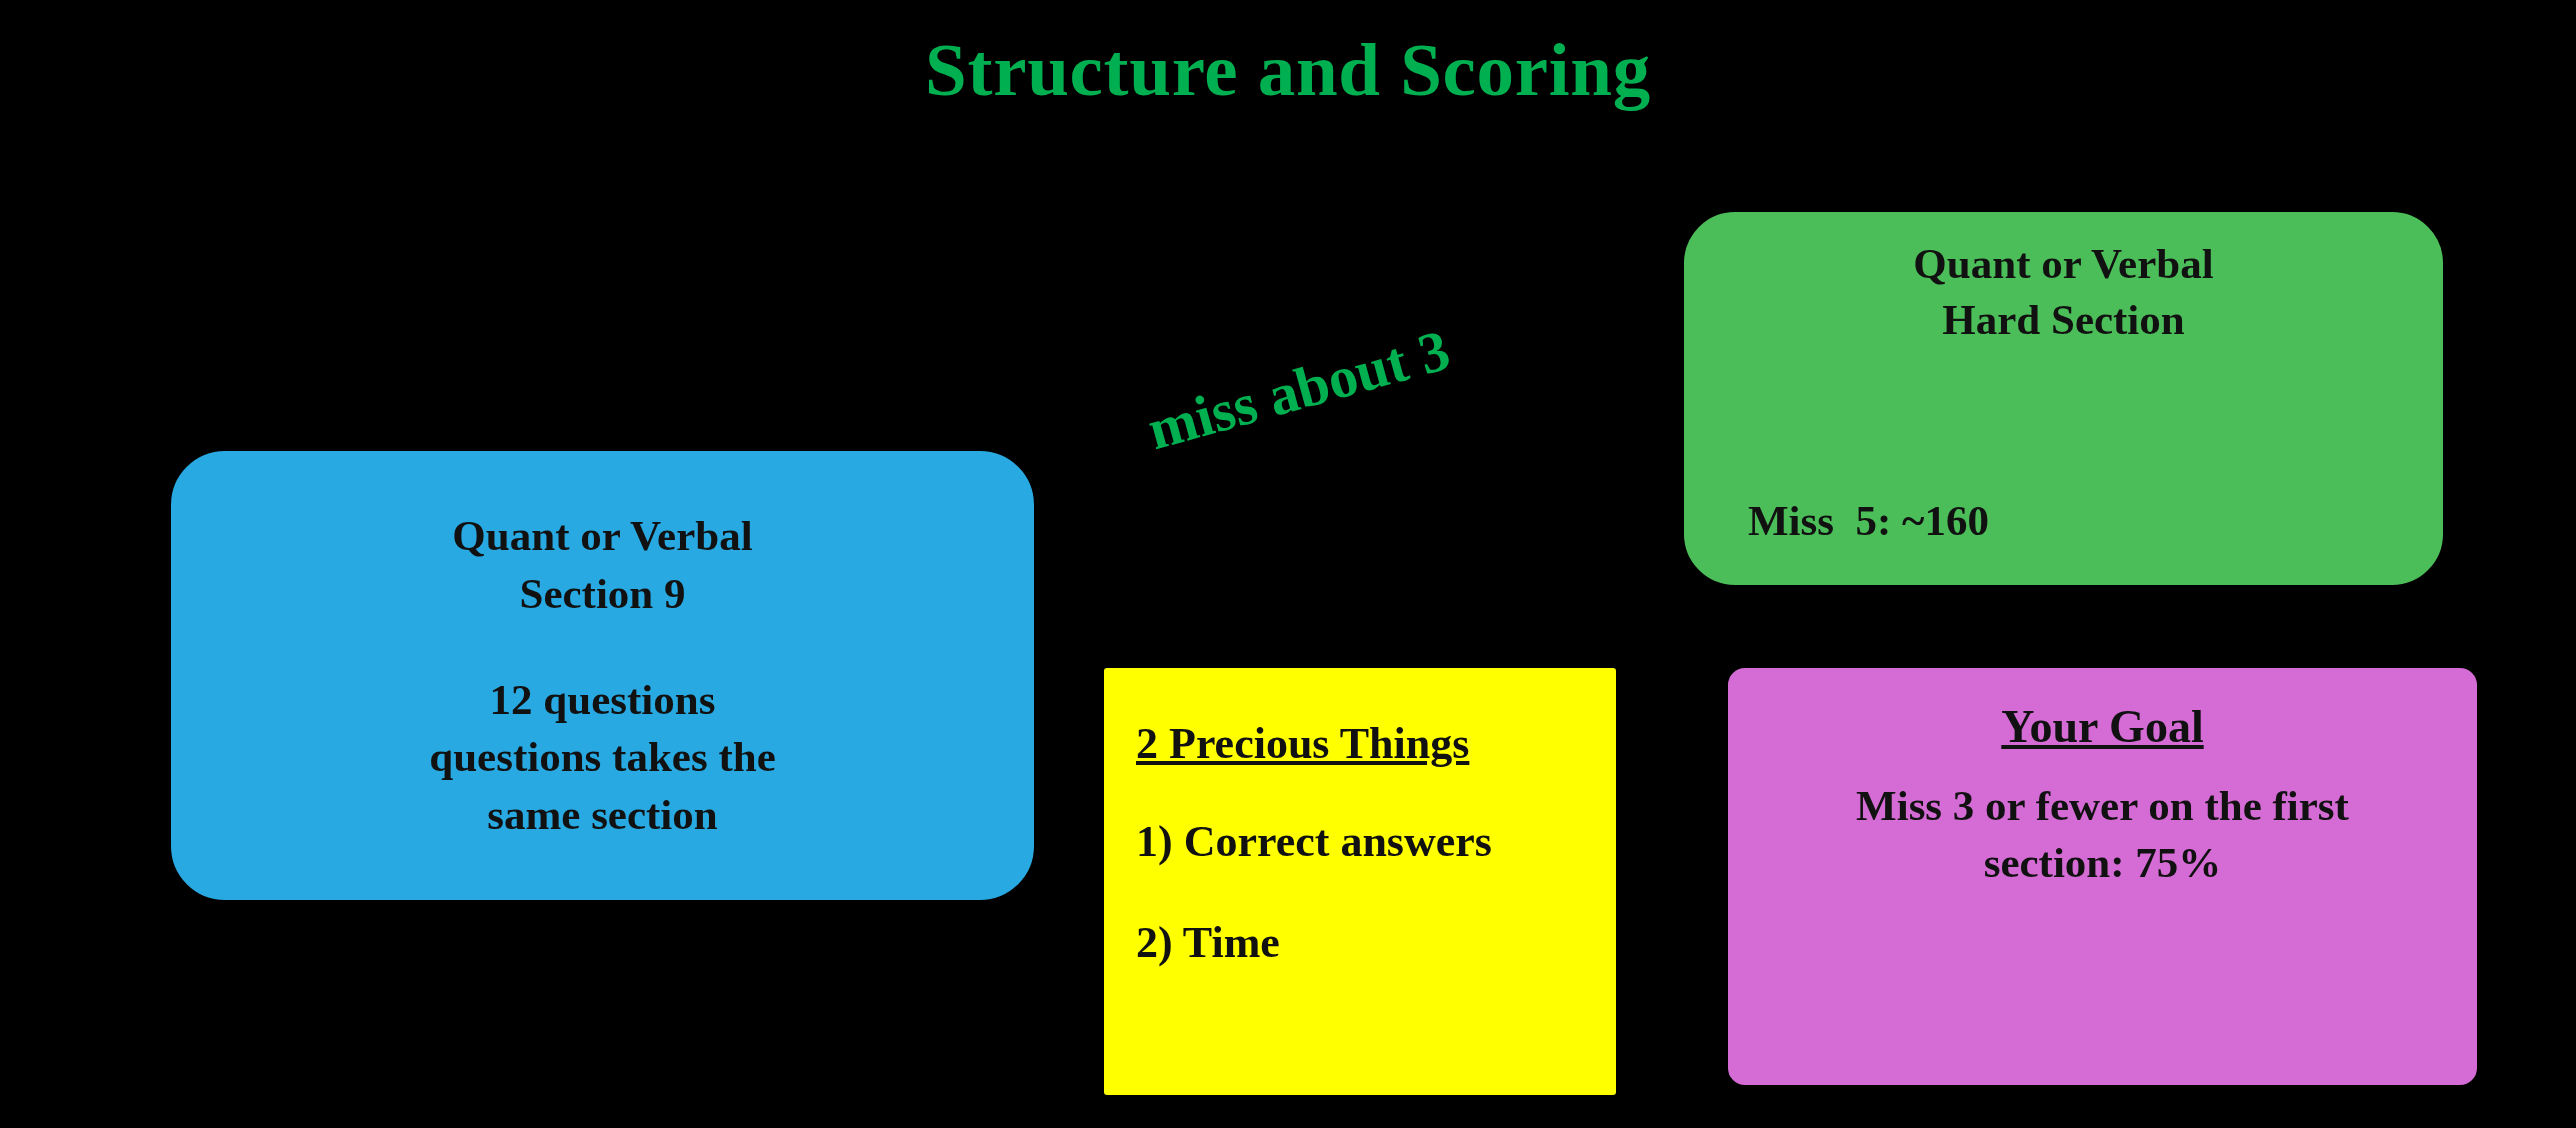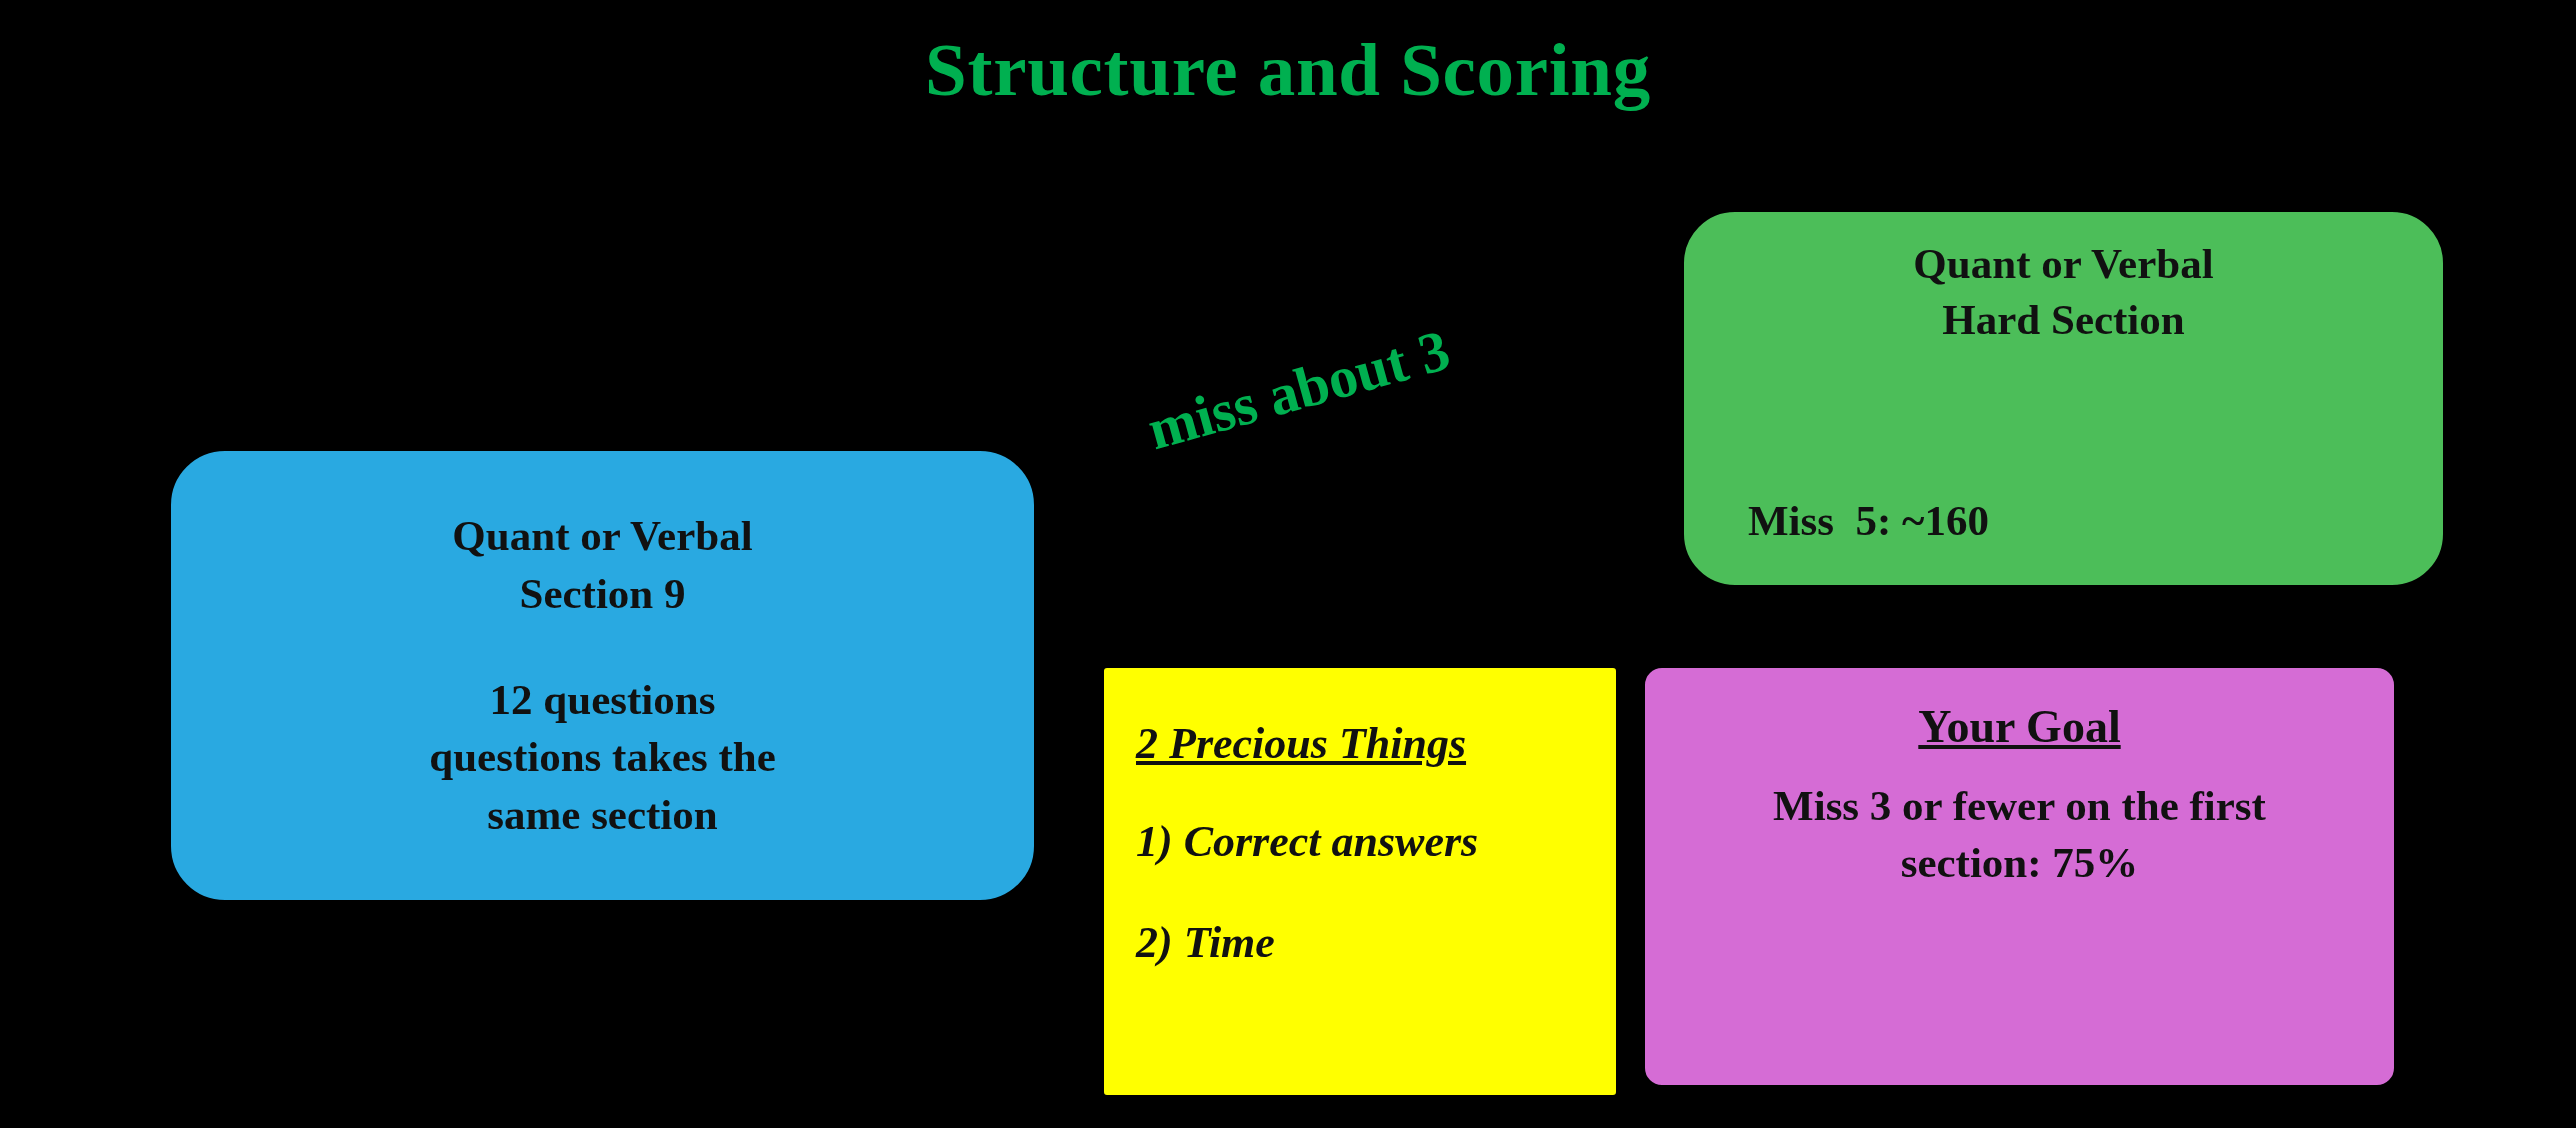--- a/index.html
+++ b/index.html
@@ -80,31 +80,30 @@
     left: 1101px;
     top: 665px;
     width: 518px;
     height: 433px;
     border-radius: 6px;
     background: var(--yellow-box, #FFFF00);
     font-size: 44px;
     padding: 50px 27px 13px 32px;
     box-sizing: border-box;
     text-align: left;
-    font-style: italic;
   }
   .box-yellow .heading {
     text-decoration: underline;
     margin-bottom: 47px;
   }
   .box-yellow .item-1 { margin-bottom: 50px; }
 
   
   .box-magenta {
-    left: 1642px;
+    left: 1725px;
     top: 665px;
     width: 755px;
     height: 423px;
     border-radius: 20px;
     background: var(--magenta-box, #D56CD5);
     font-size: 43px;
     line-height: 1.34;
     text-align: center;
     padding-top: 28px;
     box-sizing: border-box;

